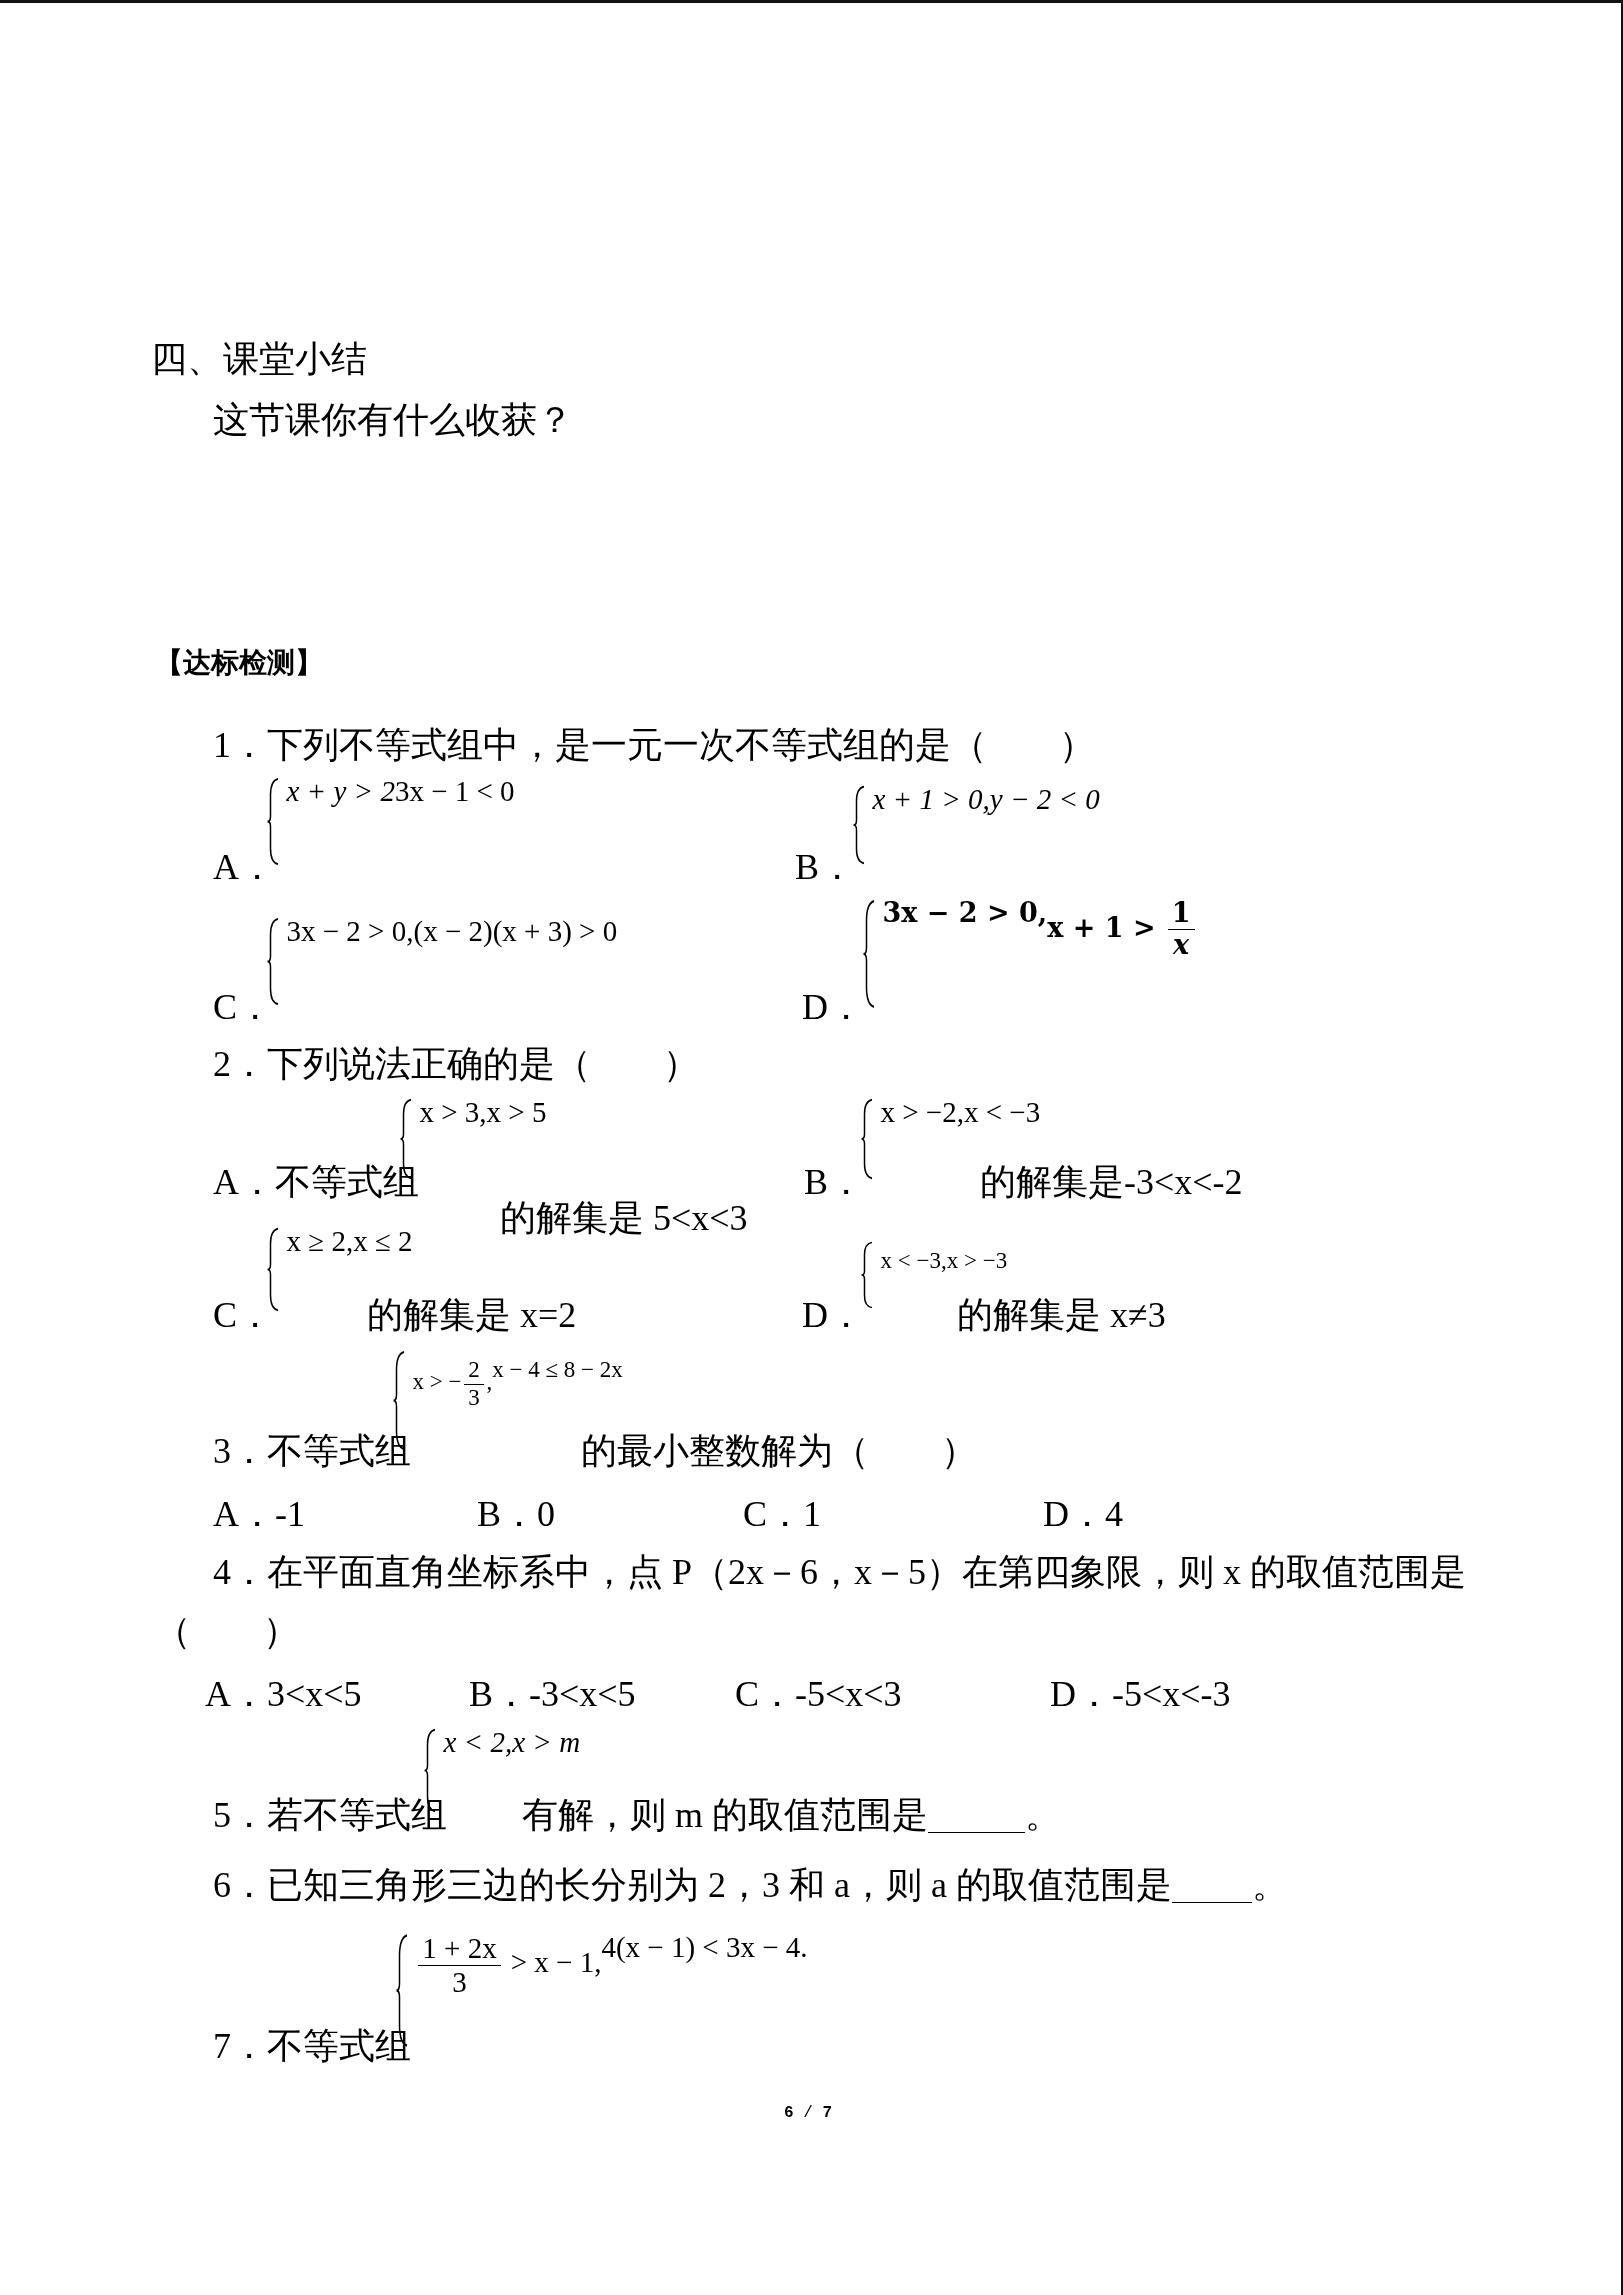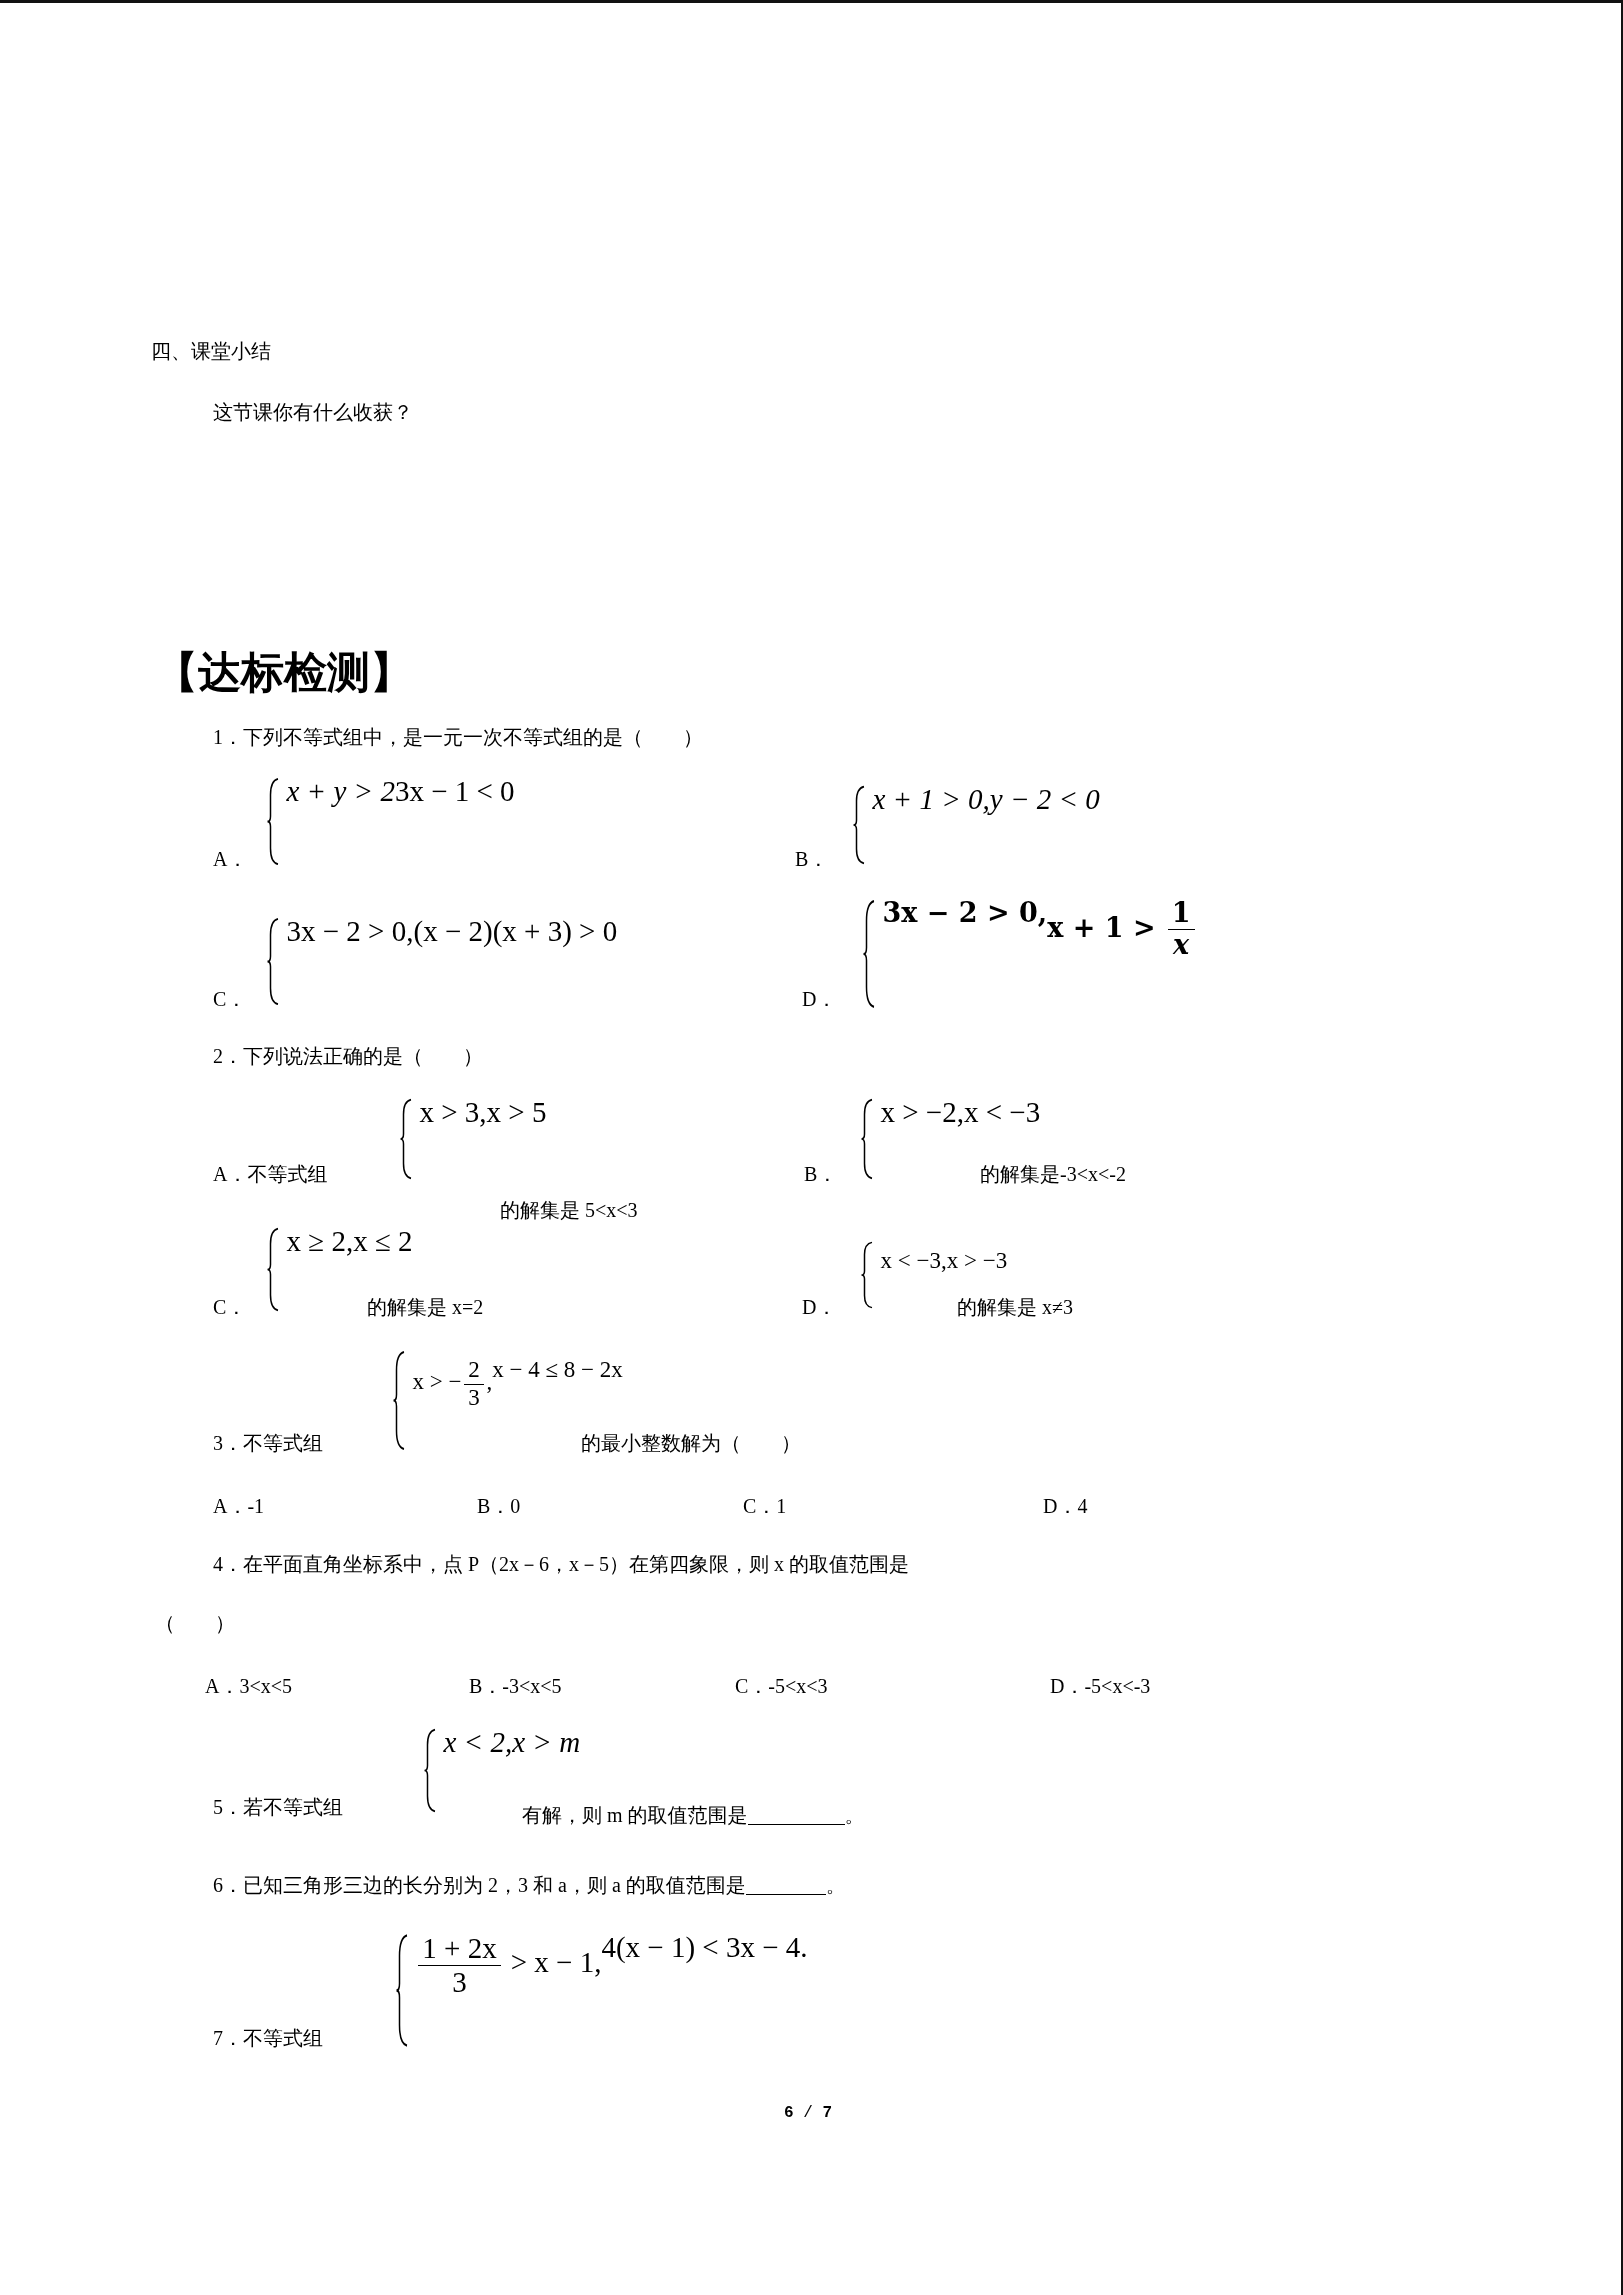--- a/index.html
+++ b/index.html
@@ -5,22 +5,22 @@
   html, body { margin: 0; padding: 0; background: #ffffff; }
   body {
     width: 1623px; height: 2295px; position: relative; overflow: hidden;
     font-family: "Liberation Serif", "DejaVu Serif", serif;
     color: #000;
   }
   .frame-top { position: absolute; left: 0; top: 0; width: 1623px; height: 2.7px; background: #111; }
   .frame-right { position: absolute; right: 0; top: 0; width: 2px; height: 2295px; background: #111; }
 
   .abs { position: absolute; white-space: nowrap; }
-  .txt { font-size: 20px; line-height: 1; text-align: right; }
-  .h-bold { font-size: 43px; font-weight: bold; font-family: "DejaVu Sans", "Liberation Sans", sans-serif; }
+  .txt { font-size: 36px; line-height: 1; text-align: right; }
+  .h-bold { font-size: 28px; font-weight: bold; font-family: "DejaVu Sans", "Liberation Sans", sans-serif; }
   .i { font-style: italic; }
 
   
   .sys { position: absolute; display: flex; align-items: stretch; }
   .brace {
     width: 15px; position: relative; margin-right: 5.5px;
   }
   .brace svg { position: absolute; left: 0; top: 0; width: 100%; height: 100%; }
   .rows { display: flex; justify-content: space-between; }
   .row { font-size: 29px; line-height: 1; white-space: nowrap; font-family: "Liberation Serif", serif; }

